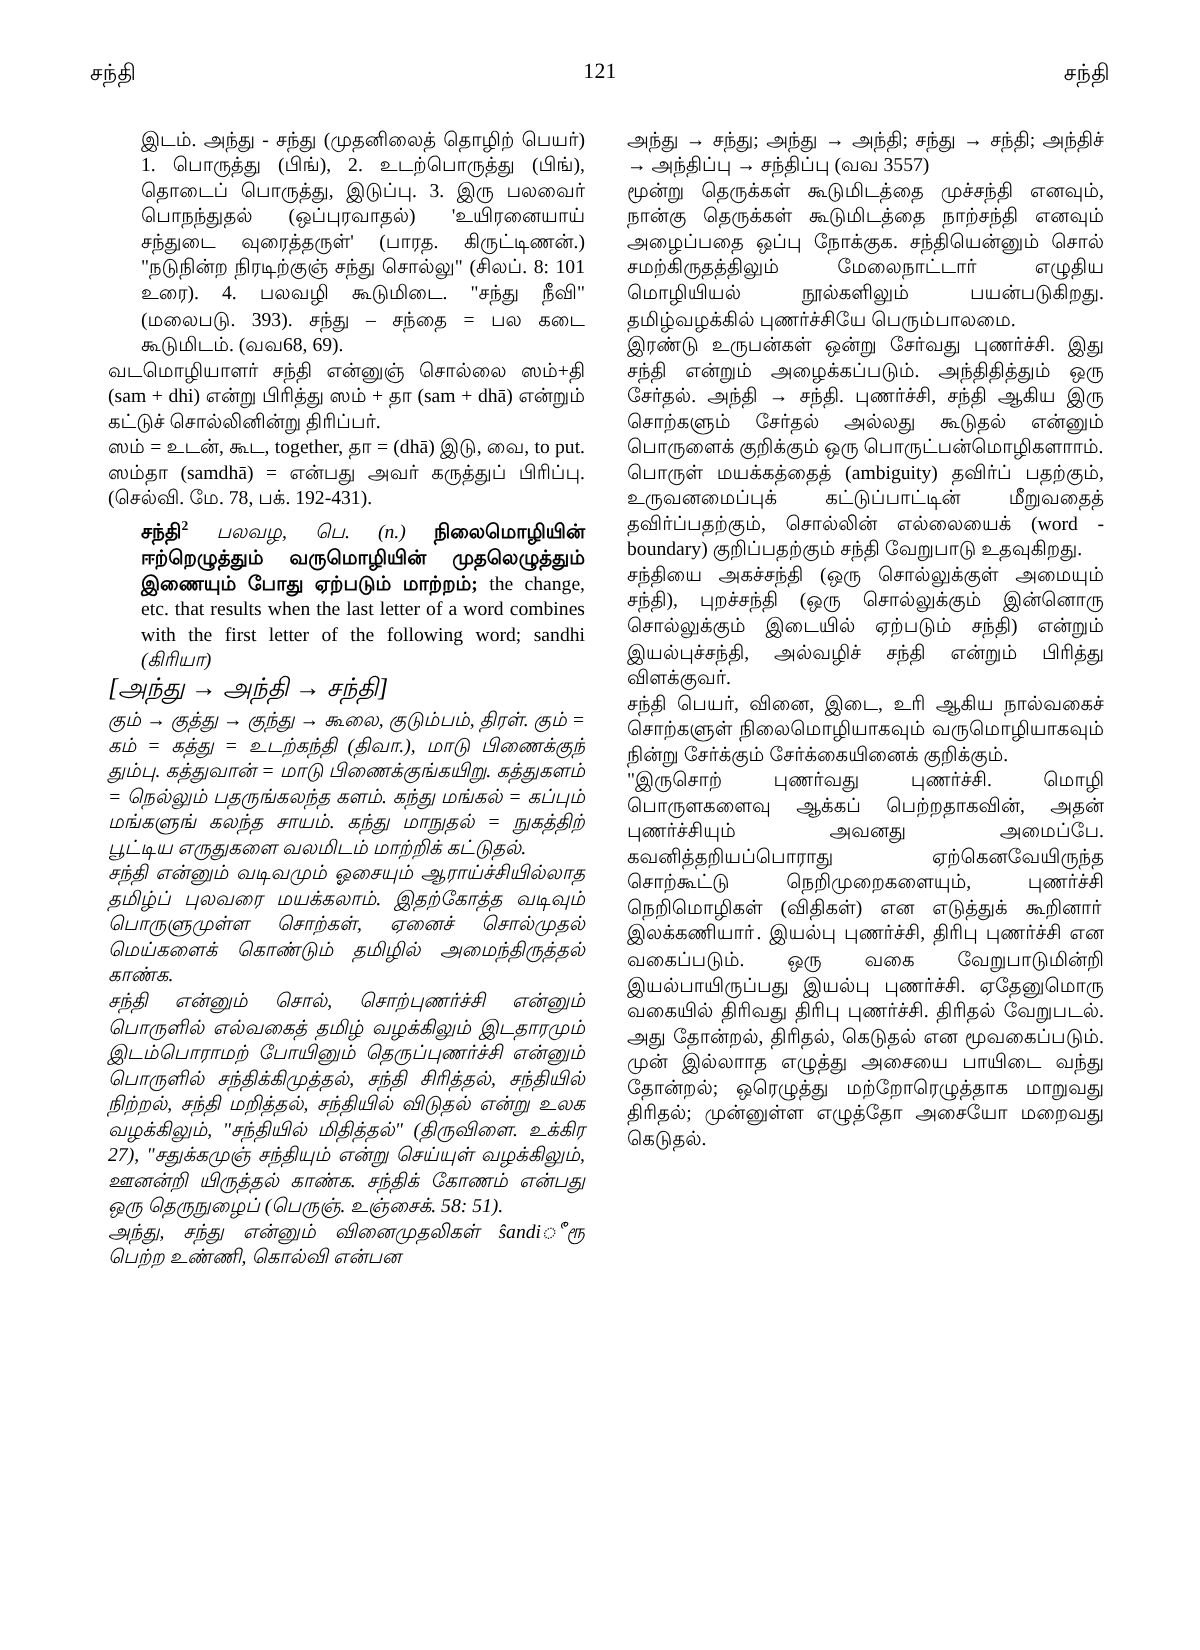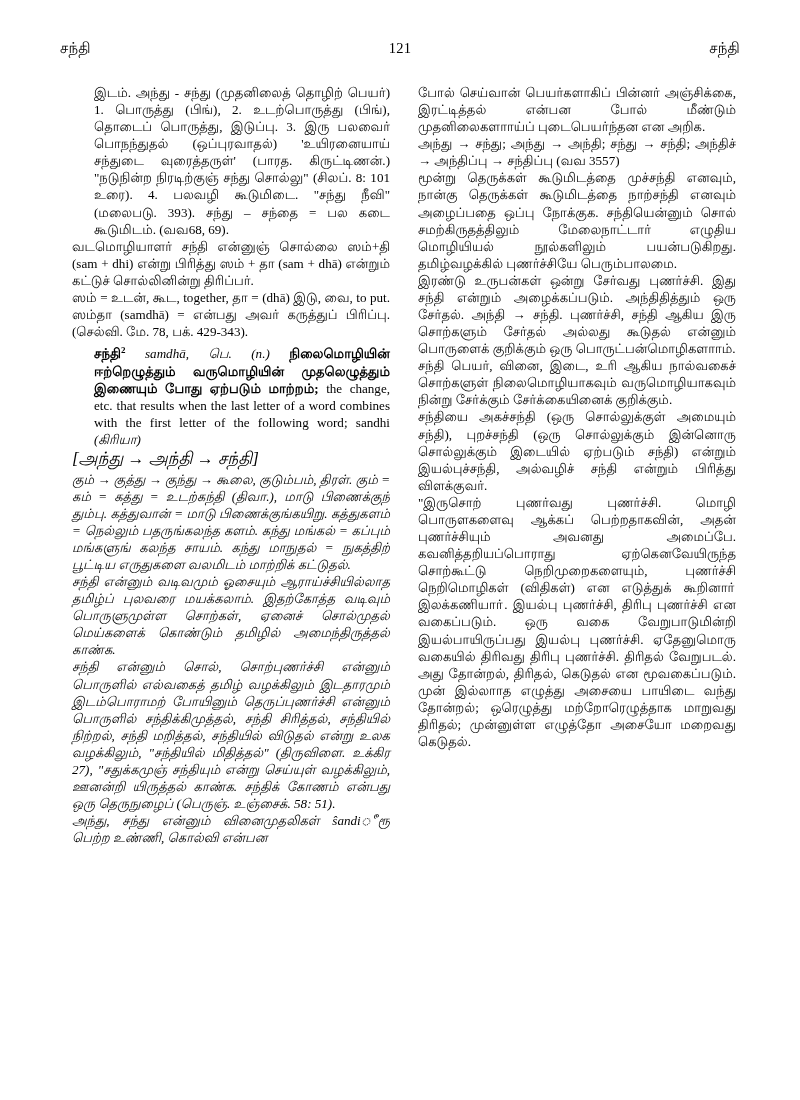--- a/index.html
+++ b/index.html
@@ -98,45 +98,45 @@
     <span class="folio">121</span>
     <span class="rh-right">சந்தி</span>
   </div>
 
   <div class="columns">
 
     <div class="col">
 
       <p class="blk indent-body">இடம். அந்து - சந்து (முதனிலைத் தொழிற் பெயர்) 1. பொருத்து (பிங்), 2. உடற்பொருத்து (பிங்), தொடைப் பொருத்து, இடுப்பு. 3. இரு பலவைர் பொநந்துதல் (ஒப்புரவாதல்) 'உயிரனையாய் சந்துடை வுரைத்தருள்' (பாரத. கிருட்டிணன்.) "நடுநின்ற நிரடிற்குஞ் சந்து சொல்லு" (சிலப். 8: 101 உரை). 4. பலவழி கூடுமிடை. "சந்து நீவி" (மலைபடு. 393). சந்து – சந்தை = பல கடை கூடுமிடம். (வவ68, 69).</p>
       <p class="blk">வடமொழியாளர் சந்தி என்னுஞ் சொல்லை ஸம்+தி (sam + dhi) என்று பிரித்து ஸம் + தா (sam + dhā) என்றும் கட்டுச் சொல்லினின்று திரிப்பர்.</p>
-      <p class="blk">ஸம் = உடன், கூட, together, தா = (dhā) இடு, வை, to put. ஸம்தா (samdhā) = என்பது அவர் கருத்துப் பிரிப்பு. (செல்வி. மே. 78, பக். 429-343).</p>
+      <p class="blk">ஸம் = உடன், கூட, together, தா = (dhā) இடு, வை, to put. ஸம்தா (samdhā) = என்பது அவர் கருத்துப் பிரிப்பு. (செல்வி. மே. 78, பக். 192-431).</p>
 
       <div class="gap-sm"></div>
 
       <p class="blk hang">
         <span class="headword">சந்தி</span><span class="sup">2</span>
-        <span class="ital">samdhā, பெ. (n.)</span>
+        <span class="ital">பலவழ, பெ. (n.)</span>
         <span class="bold">நிலைமொழியின் ஈற்றெழுத்தும் வருமொழியின் முதலெழுத்தும் இணையும் போது ஏற்படும் மாற்றம்;</span>
         <span class="roman">the change, etc. that results when the last letter of a word combines with the first letter of the following word; sandhi</span>
         <span class="ital">(கிரியா)</span>
       </p>
 
       <p class="bracket-line">[அந்து → அந்தி → சந்தி]</p>
 
       <p class="blk ital">கும் → குத்து → குந்து → கூலை, குடும்பம், திரள். கும் = கம் = கத்து = உடற்கந்தி (திவா.), மாடு பிணைக்குந் தும்பு. கத்துவான் = மாடு பிணைக்குங்கயிறு. கத்துகளம் = நெல்லும் பதருங்கலந்த களம். கந்து மங்கல் = கப்பும் மங்களுங் கலந்த சாயம். கந்து மாநுதல் = நுகத்திற் பூட்டிய எருதுகளை வலமிடம் மாற்றிக் கட்டுதல்.</p>
       <p class="blk ital">சந்தி என்னும் வடிவமும் ஓசையும் ஆராய்ச்சியில்லாத தமிழ்ப் புலவரை மயக்கலாம். இதற்கோத்த வடிவும் பொருளுமுள்ள சொற்கள், ஏனைச் சொல்முதல் மெய்களைக் கொண்டும் தமிழில் அமைந்திருத்தல் காண்க.</p>
       <p class="blk ital">சந்தி என்னும் சொல், சொற்புணர்ச்சி என்னும் பொருளில் எல்வகைத் தமிழ் வழக்கிலும் இடதாரமும் இடம்பொராமற் போயினும் தெருப்புணர்ச்சி என்னும் பொருளில் சந்திக்கிமுத்தல், சந்தி சிரித்தல், சந்தியில் நிற்றல், சந்தி மறித்தல், சந்தியில் விடுதல் என்று உலக வழக்கிலும், "சந்தியில் மிதித்தல்" (திருவிளை. உக்கிர 27), "சதுக்கமுஞ் சந்தியும் என்று செய்யுள் வழக்கிலும், ஊனன்றி யிருத்தல் காண்க. சந்திக் கோணம் என்பது ஒரு தெருநுழைப் (பெருஞ். உஞ்சைக். 58: 51).</p>
       <p class="blk ital">அந்து, சந்து என்னும் வினைமுதலிகள் ŝandiீரூ பெற்ற உண்ணி, கொல்வி என்பன</p>
 
     </div>
 
     <div class="col">
-      <p class="blk">போல் செய்வான் பெயர்களாகிப் பின்னர் அஞ்சிக்கை, இரட்டித்தல் என்பன போல் மீண்டும் முதனிலைகளாாய்ப் புடைபெயர்ந்தன என அறிக.</p>
       <p class="blk">அந்து → சந்து; அந்து → அந்தி; சந்து → சந்தி; அந்திச் → அந்திப்பு → சந்திப்பு (வவ 3557)</p>
       <p class="blk">மூன்று தெருக்கள் கூடுமிடத்தை முச்சந்தி எனவும், நான்கு தெருக்கள் கூடுமிடத்தை நாற்சந்தி எனவும் அழைப்பதை ஒப்பு நோக்குக. சந்தியென்னும் சொல் சமற்கிருதத்திலும் மேலைநாட்டார் எழுதிய மொழியியல் நூல்களிலும் பயன்படுகிறது. தமிழ்வழக்கில் புணர்ச்சியே பெரும்பாலமை.</p>
       <p class="blk">இரண்டு உருபன்கள் ஒன்று சேர்வது புணர்ச்சி. இது சந்தி என்றும் அழைக்கப்படும். அந்திதித்தும் ஒரு சேர்தல். அந்தி → சந்தி. புணர்ச்சி, சந்தி ஆகிய இரு சொற்களும் சேர்தல் அல்லது கூடுதல் என்னும் பொருளைக் குறிக்கும் ஒரு பொருட்பன்மொழிகளாாம்.</p>
+      <p class="blk">பொருள் மயக்கத்தைத் (ambiguity) தவிர்ப் பதற்கும், உருவனமைப்புக் கட்டுப்பாட்டின் மீறுவதைத் தவிர்ப்பதற்கும், சொல்லின் எல்லையைக் (word - boundary) குறிப்பதற்கும் சந்தி வேறுபாடு உதவுகிறது.</p>
+      <p class="blk">சந்தியை அகச்சந்தி (ஒரு சொல்லுக்குள் அமையும் சந்தி), புறச்சந்தி (ஒரு சொல்லுக்கும் இன்னொரு சொல்லுக்கும் இடையில் ஏற்படும் சந்தி) என்றும் இயல்புச்சந்தி, அல்வழிச் சந்தி என்றும் பிரித்து விளக்குவர்.</p>
       <p class="blk">சந்தி பெயர், வினை, இடை, உரி ஆகிய நால்வகைச் சொற்களுள் நிலைமொழியாகவும் வருமொழியாகவும் நின்று சேர்க்கும் சேர்க்கையினைக் குறிக்கும்.</p>
-      <p class="blk">சந்தியை அகச்சந்தி (ஒரு சொல்லுக்குள் அமையும் சந்தி), புறச்சந்தி (ஒரு சொல்லுக்கும் இன்னொரு சொல்லுக்கும் இடையில் ஏற்படும் சந்தி) என்றும் இயல்புச்சந்தி, அல்வழிச் சந்தி என்றும் பிரித்து விளக்குவர்.</p>
       <p class="blk">"இருசொற் புணர்வது புணர்ச்சி. மொழி பொருளகளைவு ஆக்கப் பெற்றதாகவின், அதன் புணர்ச்சியும் அவனது அமைப்பே. கவனித்தறியப்பொராது ஏற்கெனவேயிருந்த சொற்கூட்டு நெறிமுறைகளையும், புணர்ச்சி நெறிமொழிகள் (விதிகள்) என எடுத்துக் கூறினாா் இலக்கணியாா். இயல்பு புணர்ச்சி, திரிபு புணர்ச்சி என வகைப்படும். ஒரு வகை வேறுபாடுமின்றி இயல்பாயிருப்பது இயல்பு புணர்ச்சி. ஏதேனுமொரு வகையில் திரிவது திரிபு புணர்ச்சி. திரிதல் வேறுபடல். அது தோன்றல், திரிதல், கெடுதல் என மூவகைப்படும். முன் இல்லாாத எழுத்து அசையை பாயிடை வந்து தோன்றல்; ஒரெழுத்து மற்றோரெழுத்தாக மாறுவது திரிதல்; முன்னுள்ள எழுத்தோ அசையோ மறைவது கெடுதல்.</p>
     </div>
 
   </div>
 </div>
 
 </body></html>

